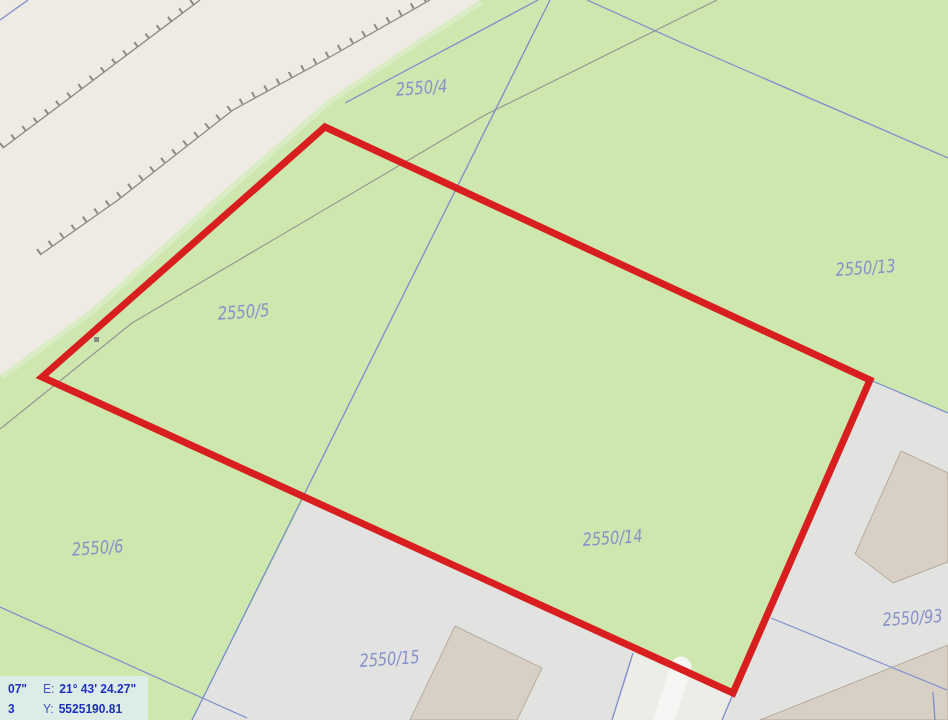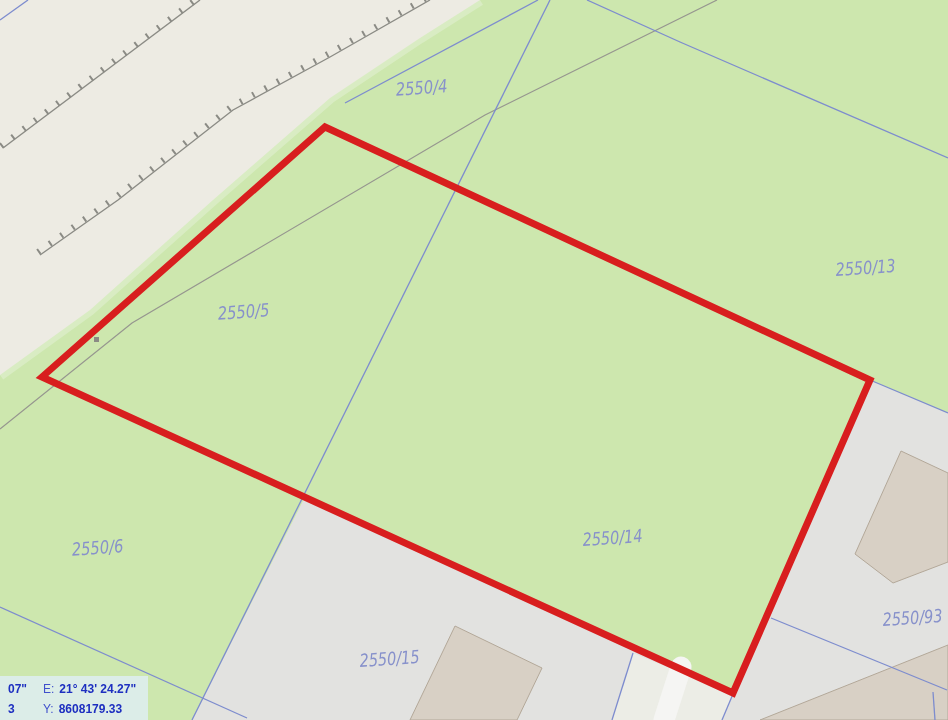--- a/index.html
+++ b/index.html
@@ -61,16 +61,16 @@
 
   <div class="statusbar">
     <div class="row">
       <span class="frag">07"</span>
       <span class="lbl">E:</span>
       <span class="val">21° 43' 24.27"</span>
     </div>
     <div class="row">
       <span class="frag">3</span>
       <span class="lbl">Y:</span>
-      <span class="val">8608179.33</span>
+      <span class="val">5525190.81</span>
     </div>
   </div>
 </div>
 
 </body></html>

